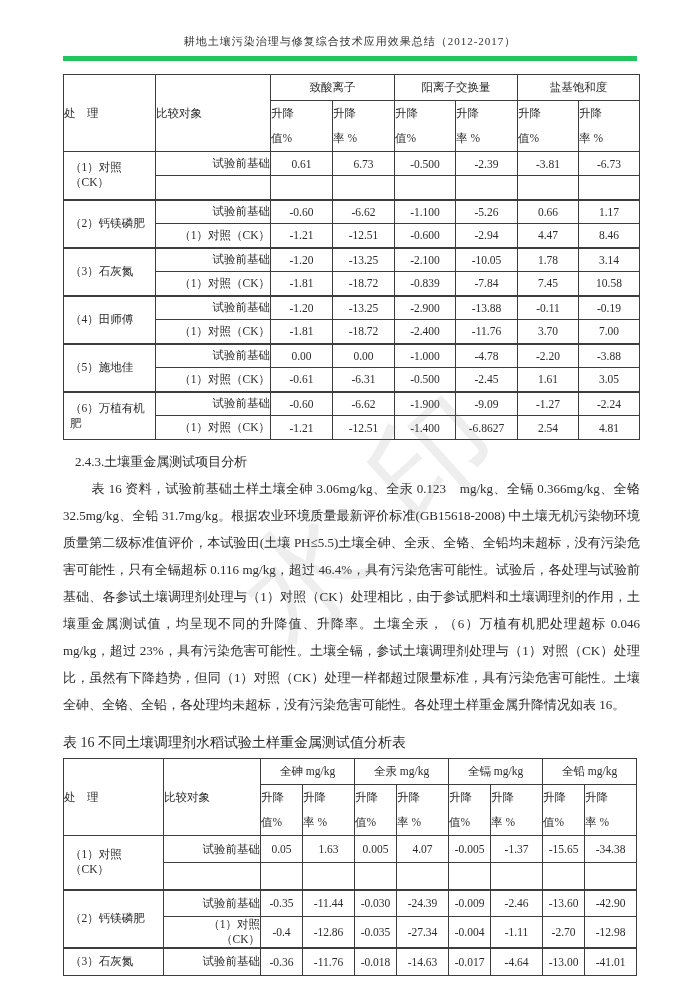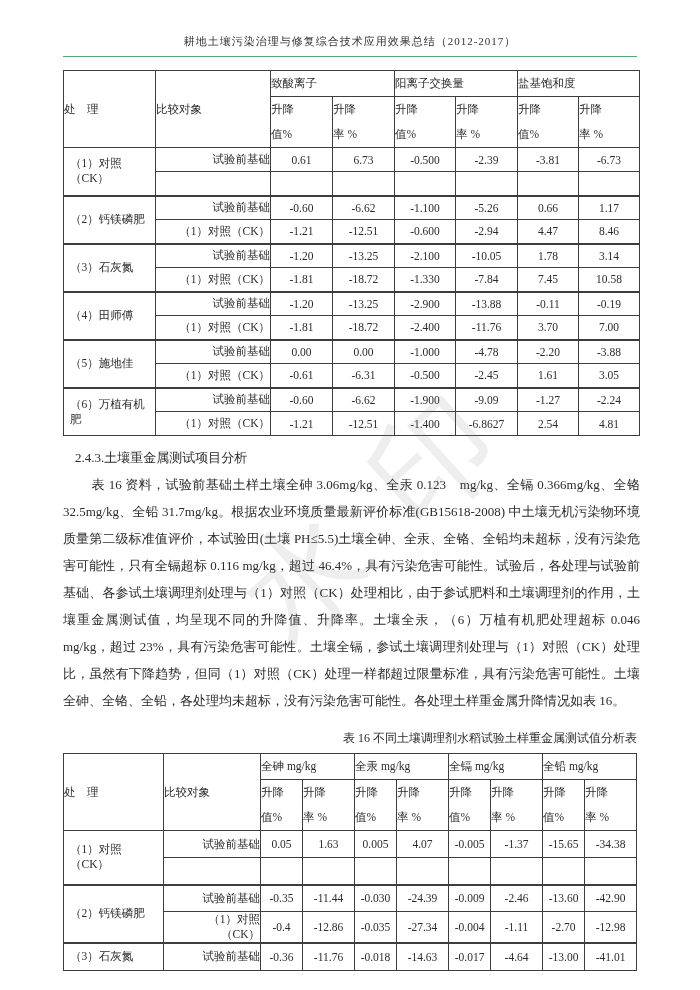--- a/index.html
+++ b/index.html
@@ -12,38 +12,38 @@
     font-family:"Liberation Serif","DejaVu Serif",serif;
     color:#2b2b2b;
     overflow:hidden;
   }
   .doc-header{
     text-align:center;
     font-size:11px;
     letter-spacing:1px;
     color:#333;
     padding-bottom:7px;
-    border-bottom:1px solid #22c55e;
+    border-bottom:5px solid #22c55e;
   }
   table{
     border-collapse:collapse;
     table-layout:fixed;
     width:574px;
     margin-top:13px;
   }
   th,td{
     border:1px solid #3d3d3d;
     font-weight:normal;
     font-size:11.5px;
     padding:0;
     vertical-align:middle;
     overflow:hidden;
   }
   table{border:1.5px solid #2f2f2f;}
-  thead th.grp{height:25px;text-align:left;font-family:Liberation Serif, serif;}
+  thead th.grp{height:25px;text-align:center;font-family:Liberation Serif, serif;}
   thead th.corner{text-align:left;}
   thead th.sub{
     height:47px;
     text-align:left;
     white-space:pre-line;
     line-height:25px;
   }
   #t1 tbody tr{height:24px;}
   #t2 tbody tr{height:27px;}
   td.treat{text-align:left;padding:0 4px 0 6px;line-height:15px;}
@@ -57,22 +57,22 @@
   .body-paragraph{
     width:577px;
     margin:4px 8px 0 0;
     font-size:13px;
     line-height:27px;
     text-align:justify;
     text-indent:2.2em;
   }
   .table2-title{
     margin-top:16px;
-    text-align:right;
-    font-size:12px;
+    text-align:left;
+    font-size:14px;
   }
   .page-number{
     margin-top:24px;
     text-align:center;
     font-size:13px;
     color:#333;
   }
   .watermark{
     position:absolute;
     left:150px;top:420px;
@@ -178,21 +178,21 @@
           <td class="val">-13.25</td>
           <td class="val">-2.100</td>
           <td class="val">-10.05</td>
           <td class="val">1.78</td>
           <td class="val">3.14</td>
         </tr>
         <tr>
           <td class="cmp">（1）对照（CK）</td>
           <td class="val">-1.81</td>
           <td class="val">-18.72</td>
-          <td class="val">-1.330</td>
+          <td class="val">-0.839</td>
           <td class="val">-7.84</td>
           <td class="val">7.45</td>
           <td class="val">10.58</td>
         </tr>
         <tr class="g-top">
           <td class="treat" rowspan="2">（4）田师傅</td>
           <td class="cmp">试验前基础</td>
           <td class="val">-1.20</td>
           <td class="val">-13.25</td>
           <td class="val">-2.900</td>

